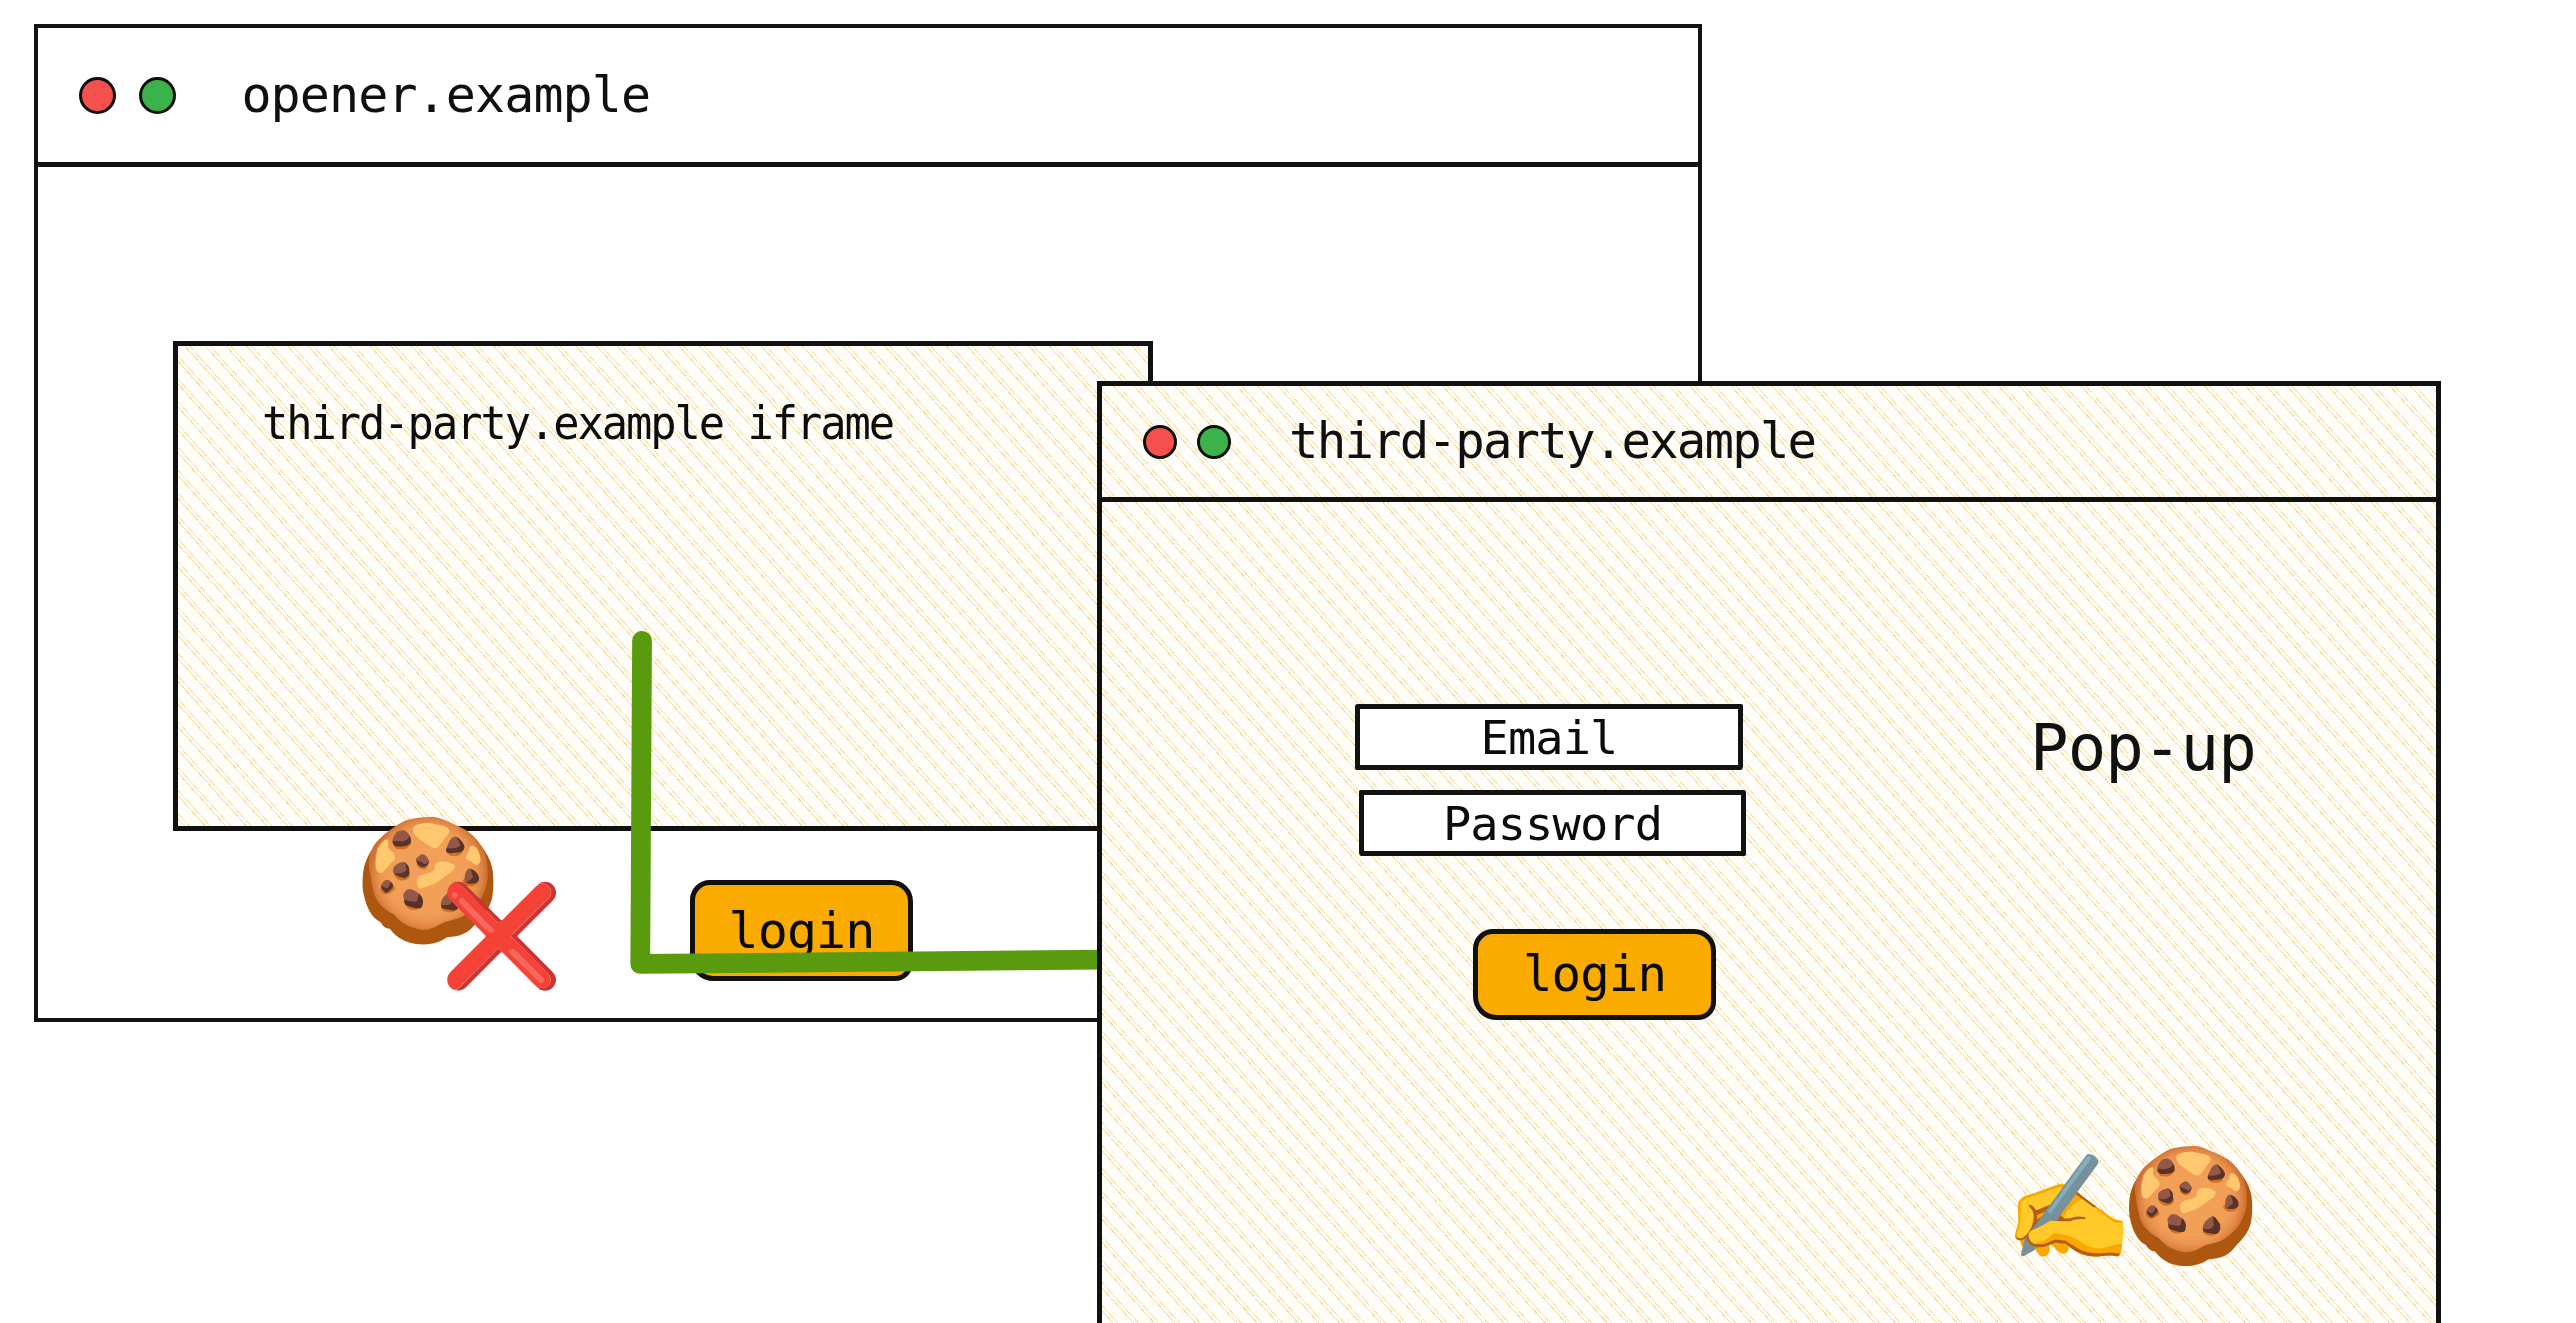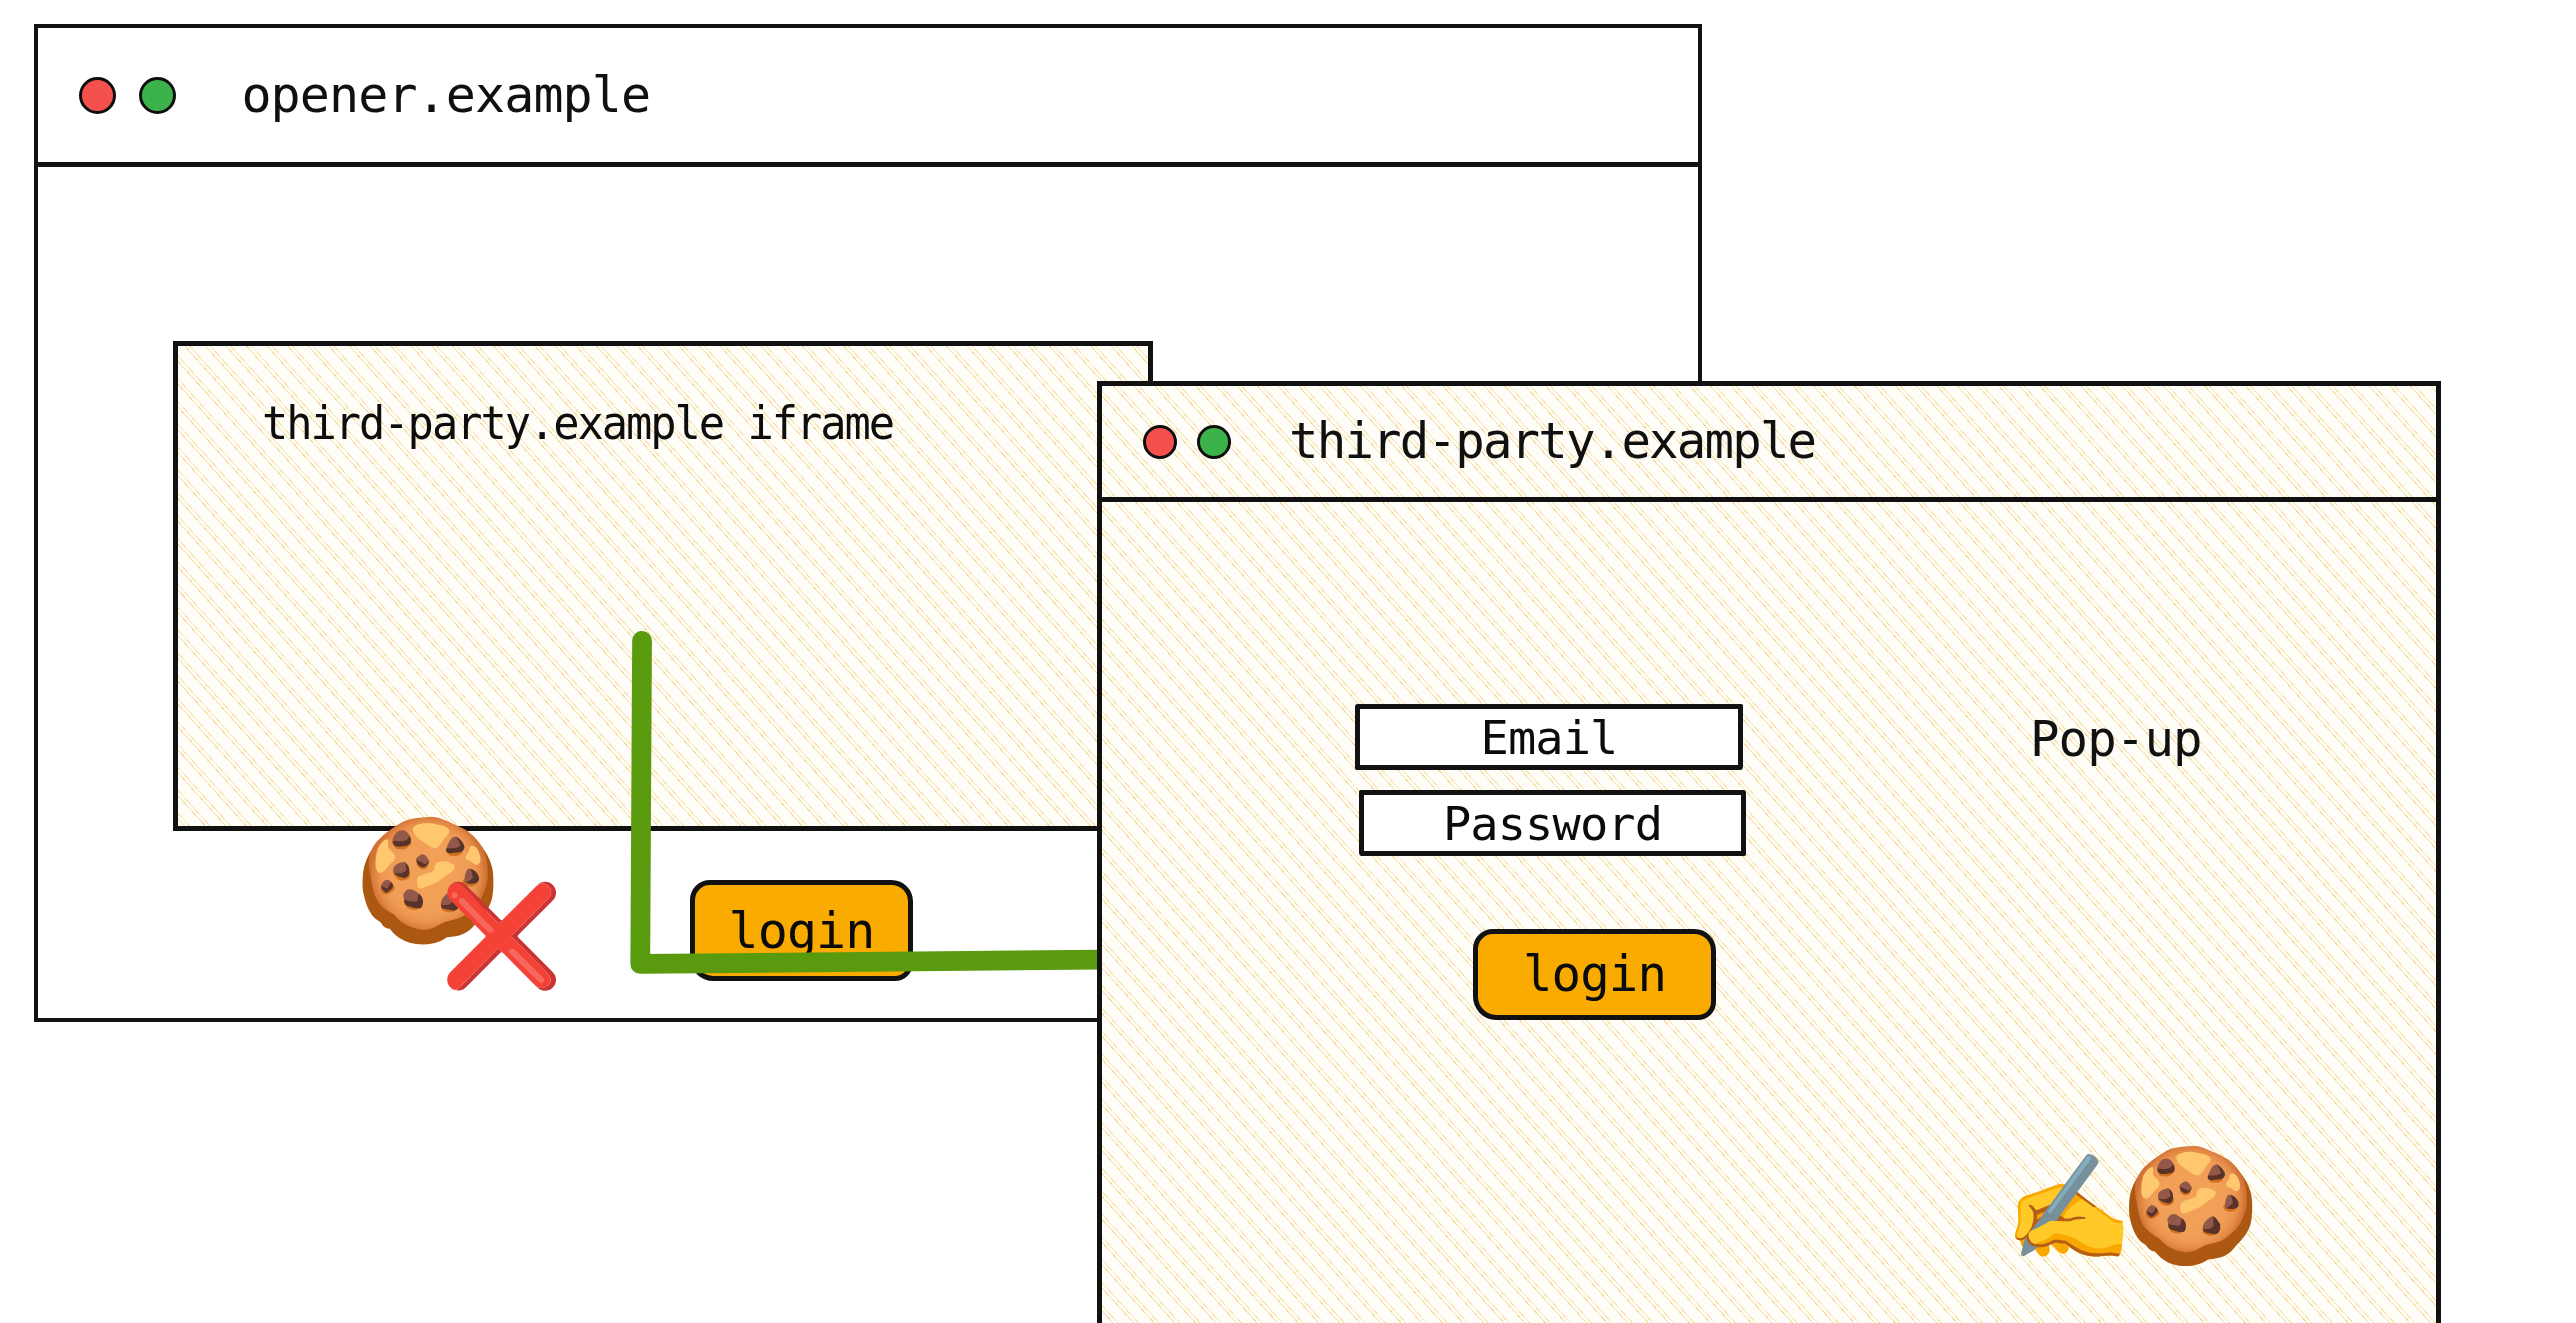--- a/index.html
+++ b/index.html
@@ -233,21 +233,21 @@
     height: 91px;
     font-size: 49px;
     letter-spacing: -0.9px;
   }
 
   
   #popup-label {
     position: absolute;
     left: 928px;
     top: 325px;
-    font-size: 49px;
+    font-size: 64px;
     letter-spacing: -0.9px;
     color: #111111;
     white-space: nowrap;
   }
   #popup-sign-group {
     position: absolute;
     left: 902px;
     top: 763px;
     width: 270px;
     height: 126px;

